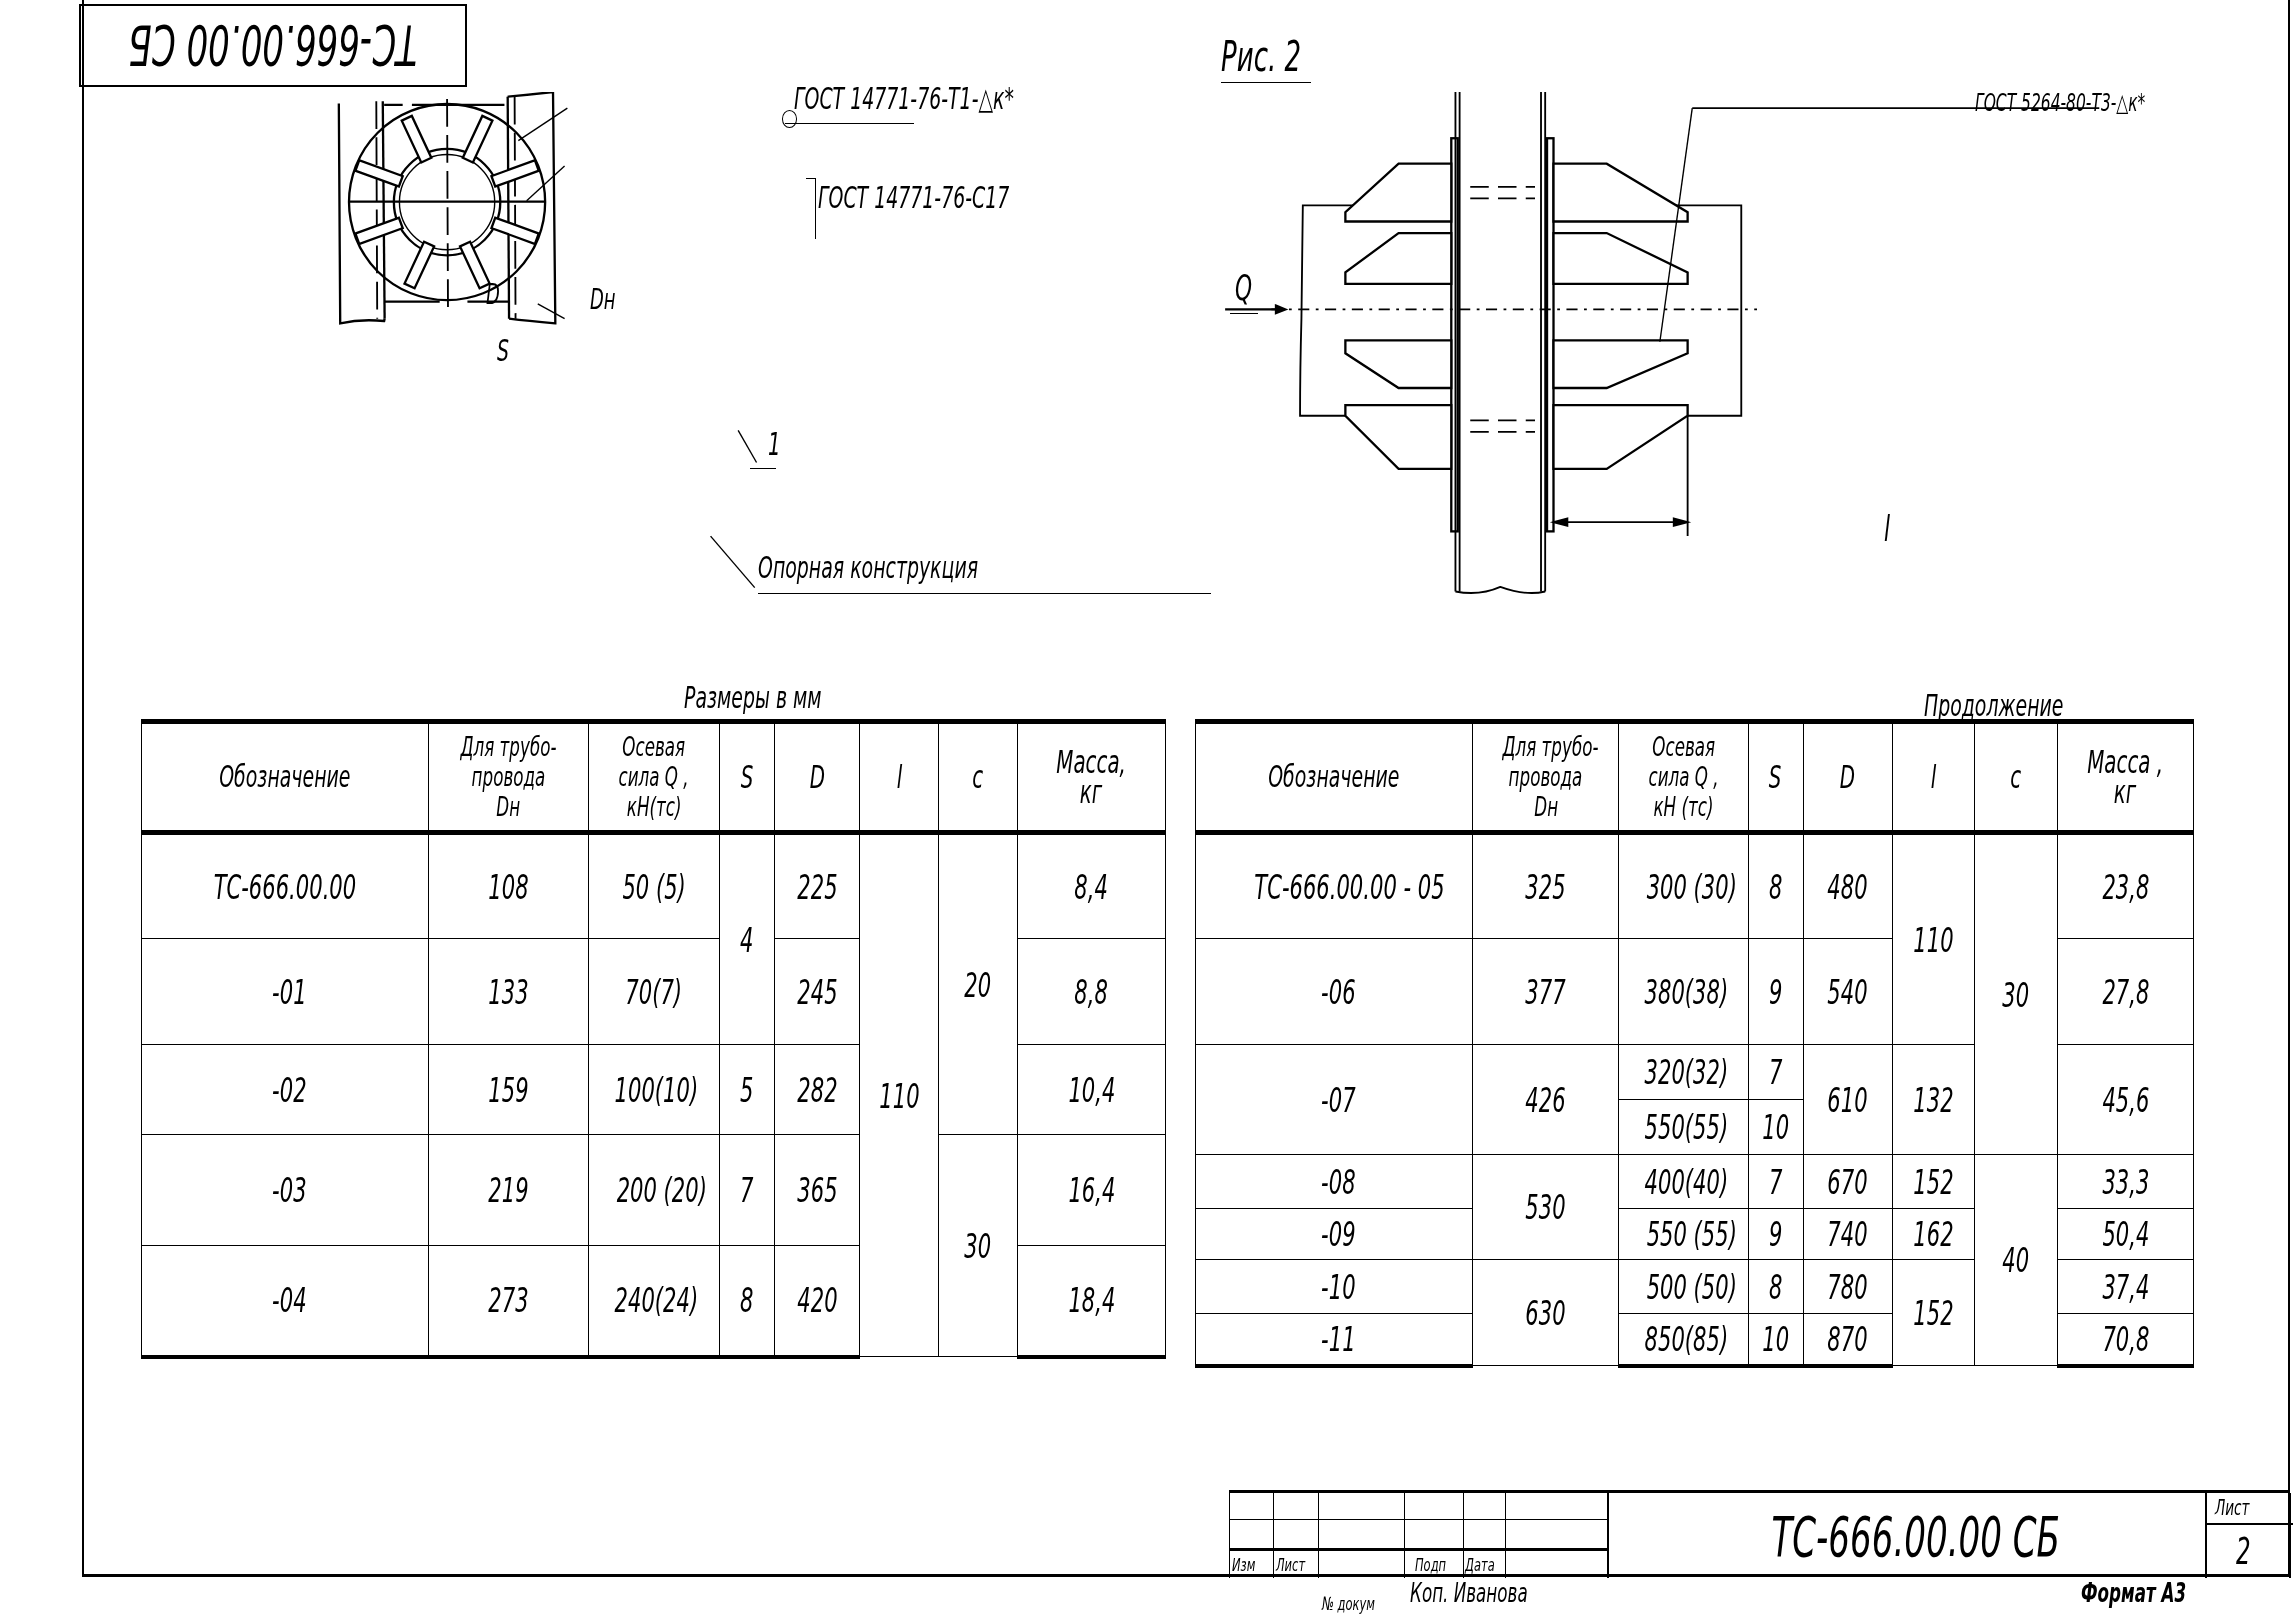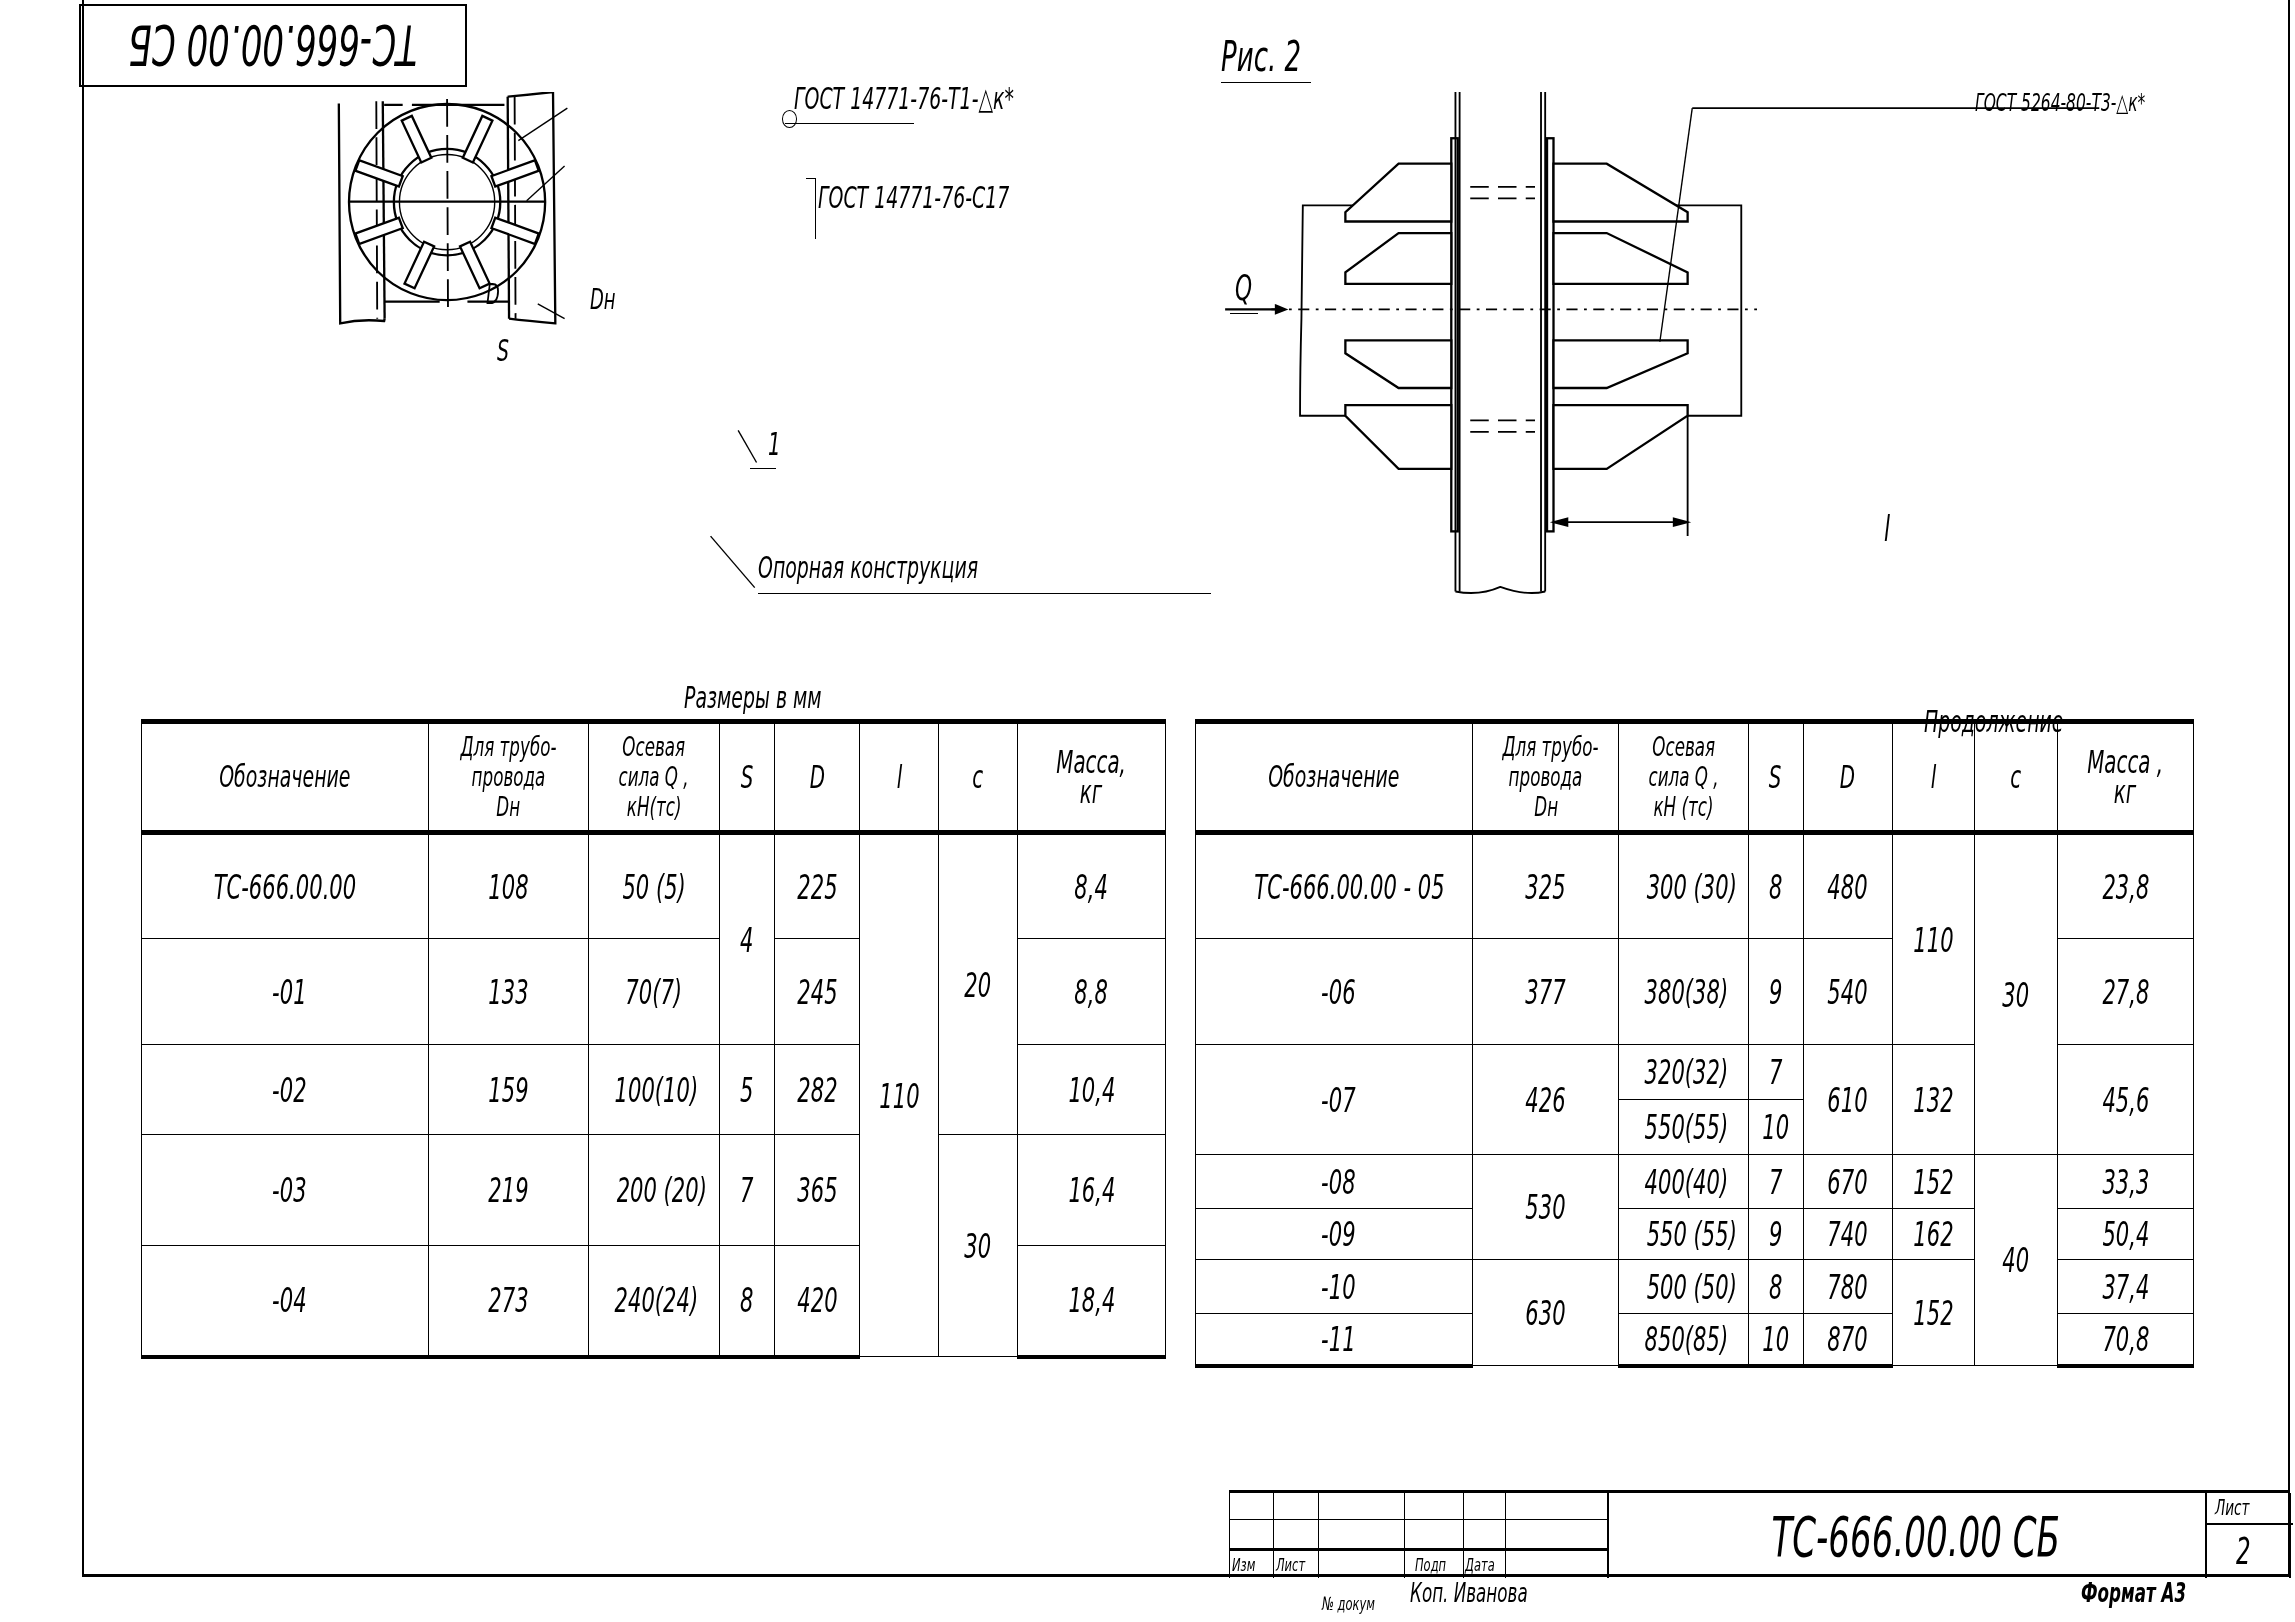--- a/index.html
+++ b/index.html
@@ -240,21 +240,21 @@
       <td class="des"><span class="cell td-txt">-04</span></td>
       <td><span class="cell td-txt">273</span></td>
       <td><span class="cell td-txt">240(24)</span></td>
       <td><span class="cell td-txt">8</span></td>
       <td><span class="cell td-txt">420</span></td>
       <td><span class="cell td-txt">18,4</span></td>
     </tr>
   </tbody>
 </table>
 
-<div class="abs" style="left:1924px; top:704px;">
+<div class="abs" style="left:1924px; top:688px;">
   <span class="hand caption" style="display:inline-block;">Продолжение</span>
 </div>
 <table class="spec" style="left:1195px; top:719px; width:999px;">
   <colgroup>
     <col style="width:277px">
       <col style="width:146px">
       <col style="width:129px">
       <col style="width:55px">
     <col style="width:89px">
       <col style="width:82px">

